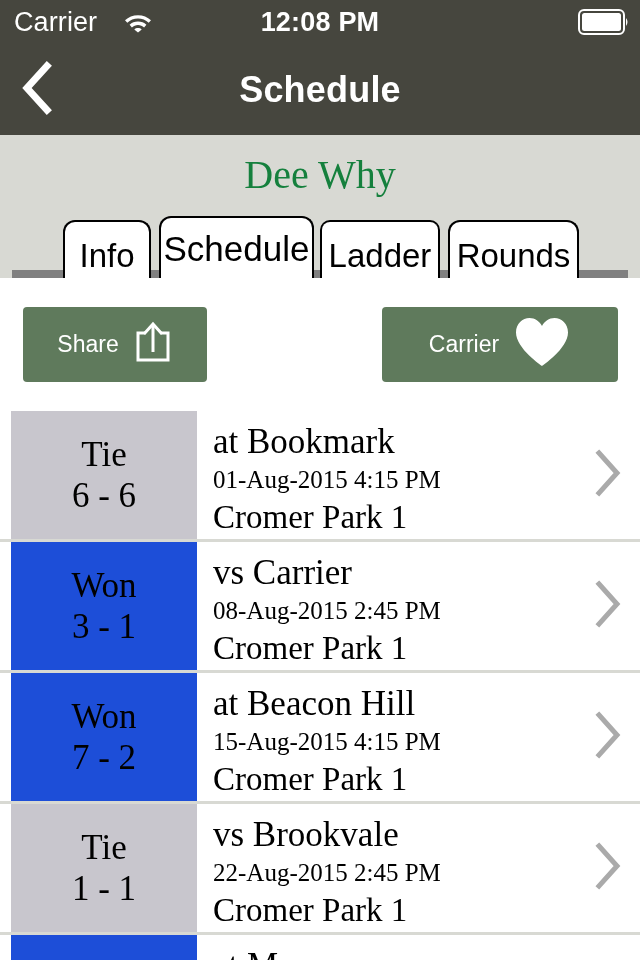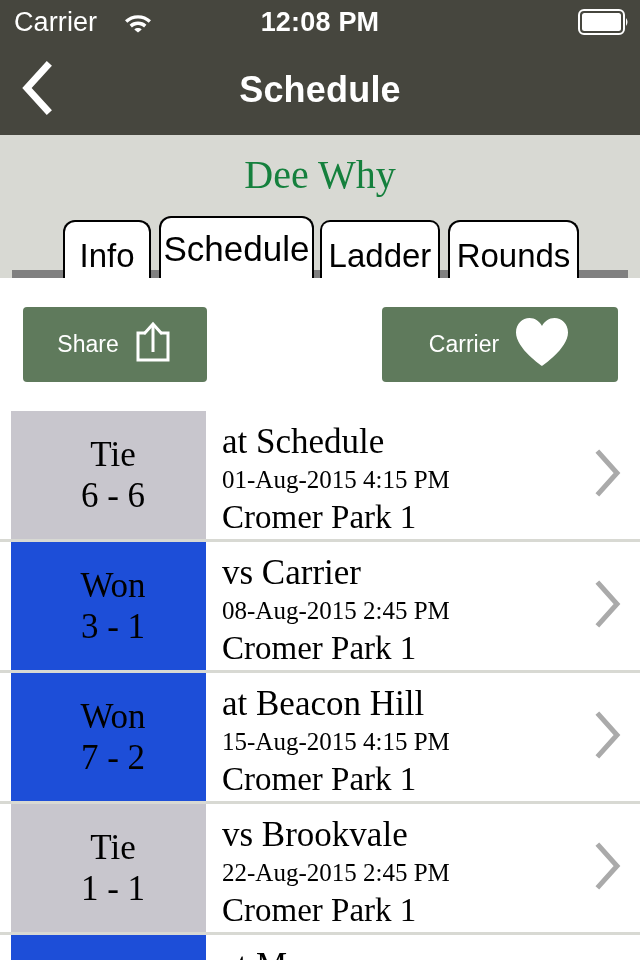--- a/index.html
+++ b/index.html
@@ -228,21 +228,20 @@
   .result-cell {
     width: 186px;
     margin-left: 11px;
     flex: 0 0 186px;
     display: flex;
     flex-direction: column;
     align-items: center;
     justify-content: center;
     font-family: "Liberation Serif", serif;
     color: #000000;
-    padding-left: 9px;
   }
   .result-cell.won { background: #1d4ed8; }
   .result-cell.tie { background: #c8c6cd; }
   .result-word {
     font-size: 35px;
     line-height: 1.18;
   }
   .result-score {
     font-size: 35px;
     line-height: 1.18;
@@ -367,21 +366,21 @@
     </div>
 
     <div class="list">
 
       <div class="row">
         <div class="result-cell tie">
           <span class="result-word">Tie</span>
           <span class="result-score">6 - 6</span>
         </div>
         <div class="detail-cell">
-          <div class="match-opponent">at Schedule</div>
+          <div class="match-opponent">at Bookmark</div>
           <div class="match-when">01-Aug-2015 4:15 PM</div>
           <div class="match-where">Cromer Park 1</div>
         </div>
         <div class="chevron-cell">
           <span>
             <svg width="28" height="48" viewBox="0 0 28 48">
               <polyline points="5,4 23,24 5,44" fill="none" stroke="#aaaaaa" stroke-width="5" stroke-linecap="square"></polyline>
             </svg>
           </span>
         </div>

